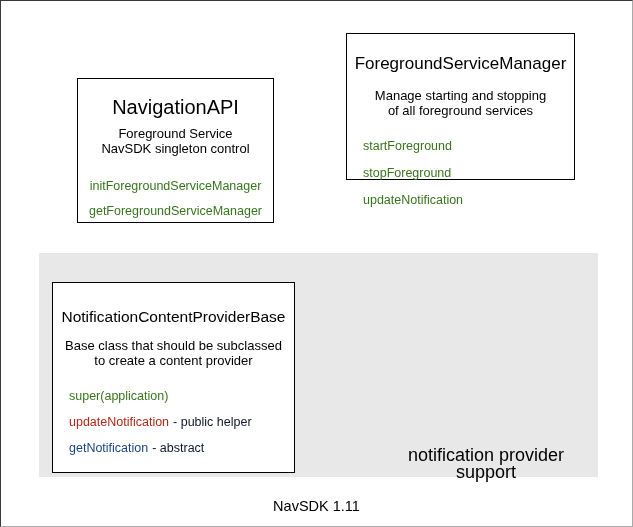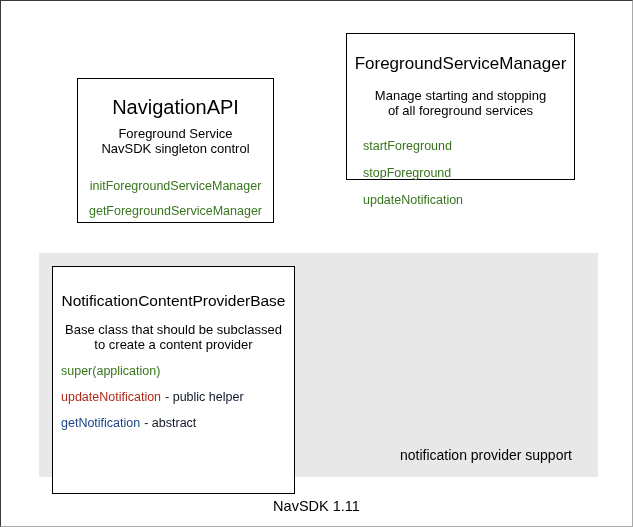--- a/index.html
+++ b/index.html
@@ -43,35 +43,35 @@
   #box-navigation-api .desc { margin-top: 9px; }
   #box-navigation-api .methods { margin-top: 18px; }
   #box-navigation-api .mrow { line-height: 25px; }
 
   #box-foreground-service-manager { left: 345px; top: 32px; width: 229px; height: 147px; }
   #box-foreground-service-manager .box-title { margin-top: 19px; font-size: 17px; line-height: 21px; }
   #box-foreground-service-manager .desc { margin-top: 14px; }
   #box-foreground-service-manager .methods { margin-top: 15px; text-align: left; padding-left: 16px; }
   #box-foreground-service-manager .mrow { line-height: 27px; }
 
-  #box-notification-content-provider-base { left: 51px; top: 265px; width: 243px; height: 228px; }
+  #box-notification-content-provider-base { left: 51px; top: 281px; width: 243px; height: 191px; }
   #box-notification-content-provider-base .box-title { margin-top: 24px; font-size: 15.5px; }
   #box-notification-content-provider-base .desc { margin-top: 11px; }
-  #box-notification-content-provider-base .methods { margin-top: 6px; text-align: left; padding-left: 8px; }
+  #box-notification-content-provider-base .methods { margin-top: 15px; text-align: left; padding-left: 16px; }
 
   #box-notification-content-provider { left: 337px; top: 265px; width: 245px; height: 138px; }
   #box-notification-content-provider .box-title { margin-top: 25px; font-size: 15.5px; }
   #box-notification-content-provider .desc { margin-top: 10px; }
   #box-notification-content-provider .methods { margin-top: 30px; text-align: left; padding-left: 24px; }
 
   .group-label {
     position: absolute;
     left: 385px; top: 446px; width: 200px;
     text-align: center;
-    font-size: 14px; line-height: 17px;
+    font-size: 18px; line-height: 17px;
     color: #000;
   }
   .caption {
     position: absolute;
     left: 0; top: 497px; width: 100%;
     text-align: center;
     font-size: 14.5px;
     color: #000;
   }
 </style>

